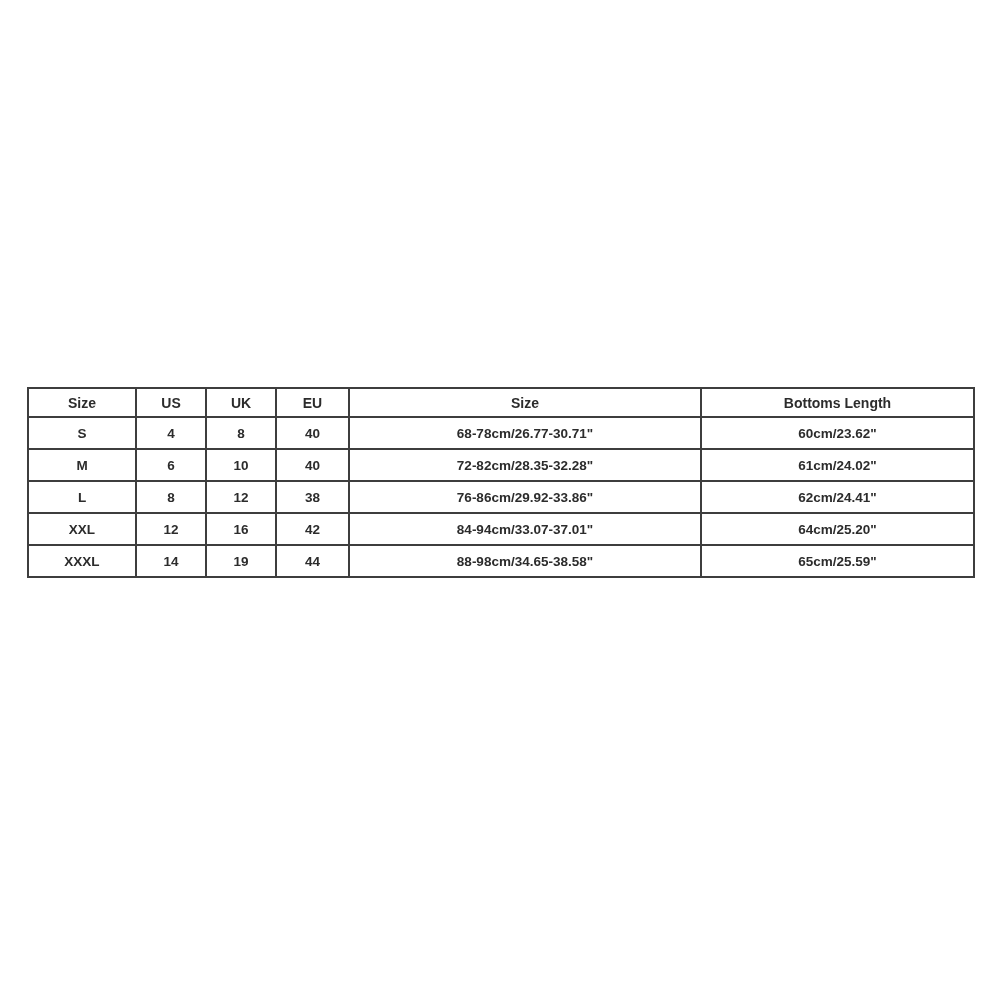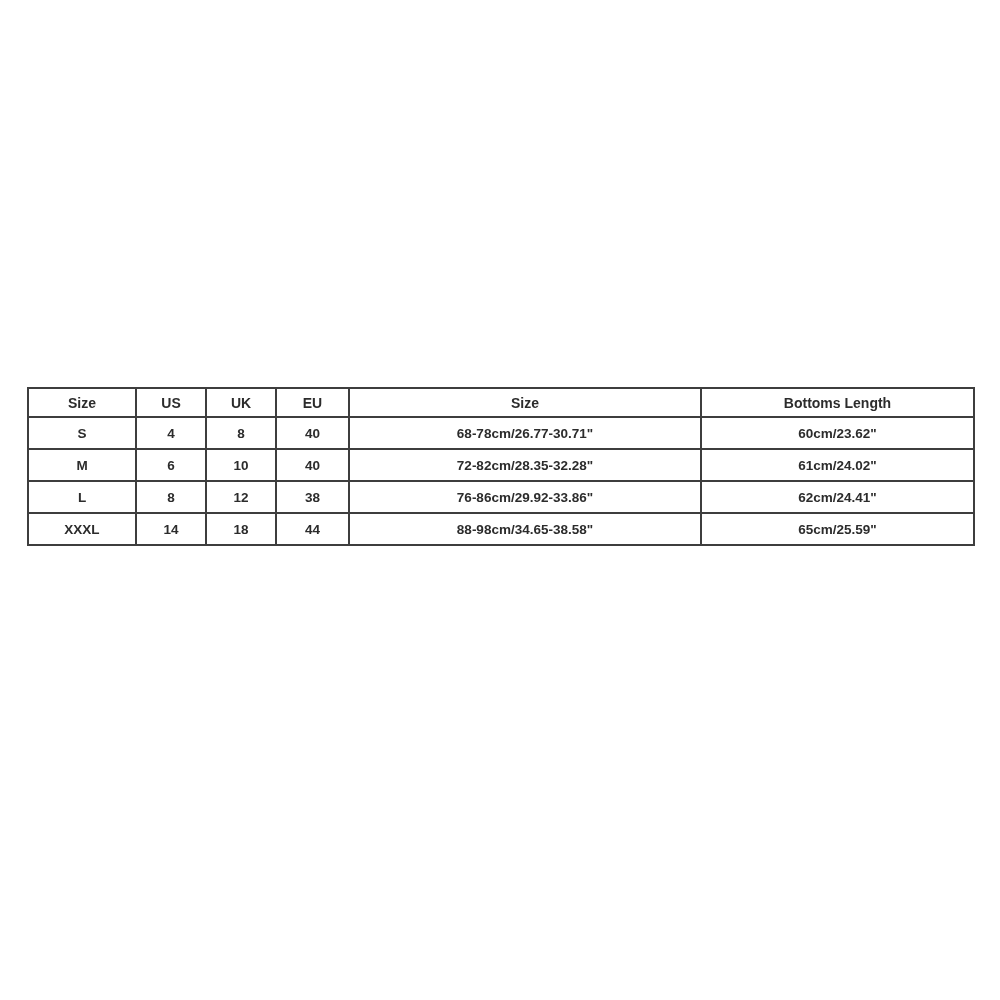--- a/index.html
+++ b/index.html
@@ -88,22 +88,30 @@
       </tr>
       <tr>
         <td>L</td>
         <td>8</td>
         <td>12</td>
         <td>38</td>
         <td>76-86cm/29.92-33.86"</td>
         <td>62cm/24.41"</td>
       </tr>
       <tr>
+        <td>XXL</td>
+        <td>12</td>
+        <td>16</td>
+        <td>42</td>
+        <td>84-94cm/33.07-37.01"</td>
+        <td>64cm/25.20"</td>
+      </tr>
+      <tr>
         <td>XXXL</td>
         <td>14</td>
-        <td>18</td>
+        <td>19</td>
         <td>44</td>
         <td>88-98cm/34.65-38.58"</td>
         <td>65cm/25.59"</td>
       </tr>
     </tbody>
   </table>
 </div>
 
 </body></html>

